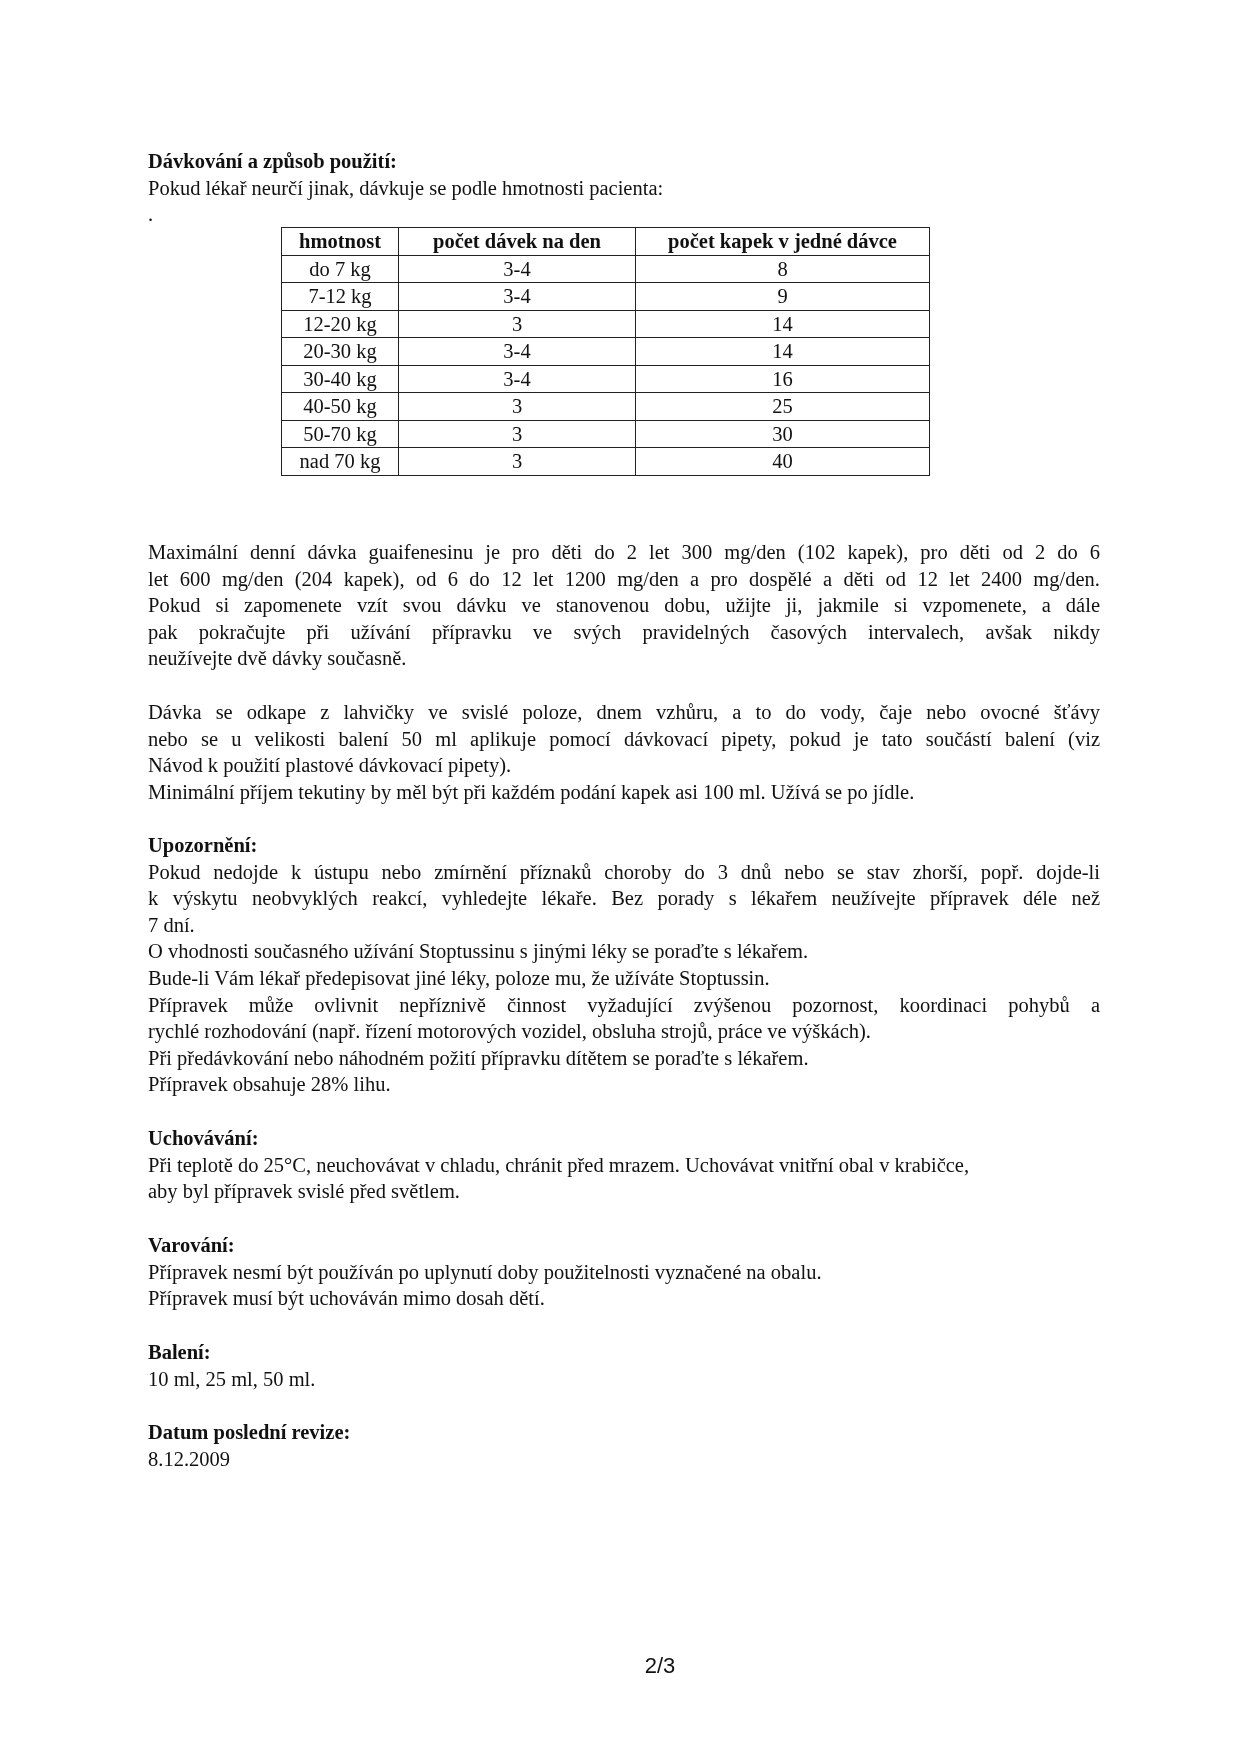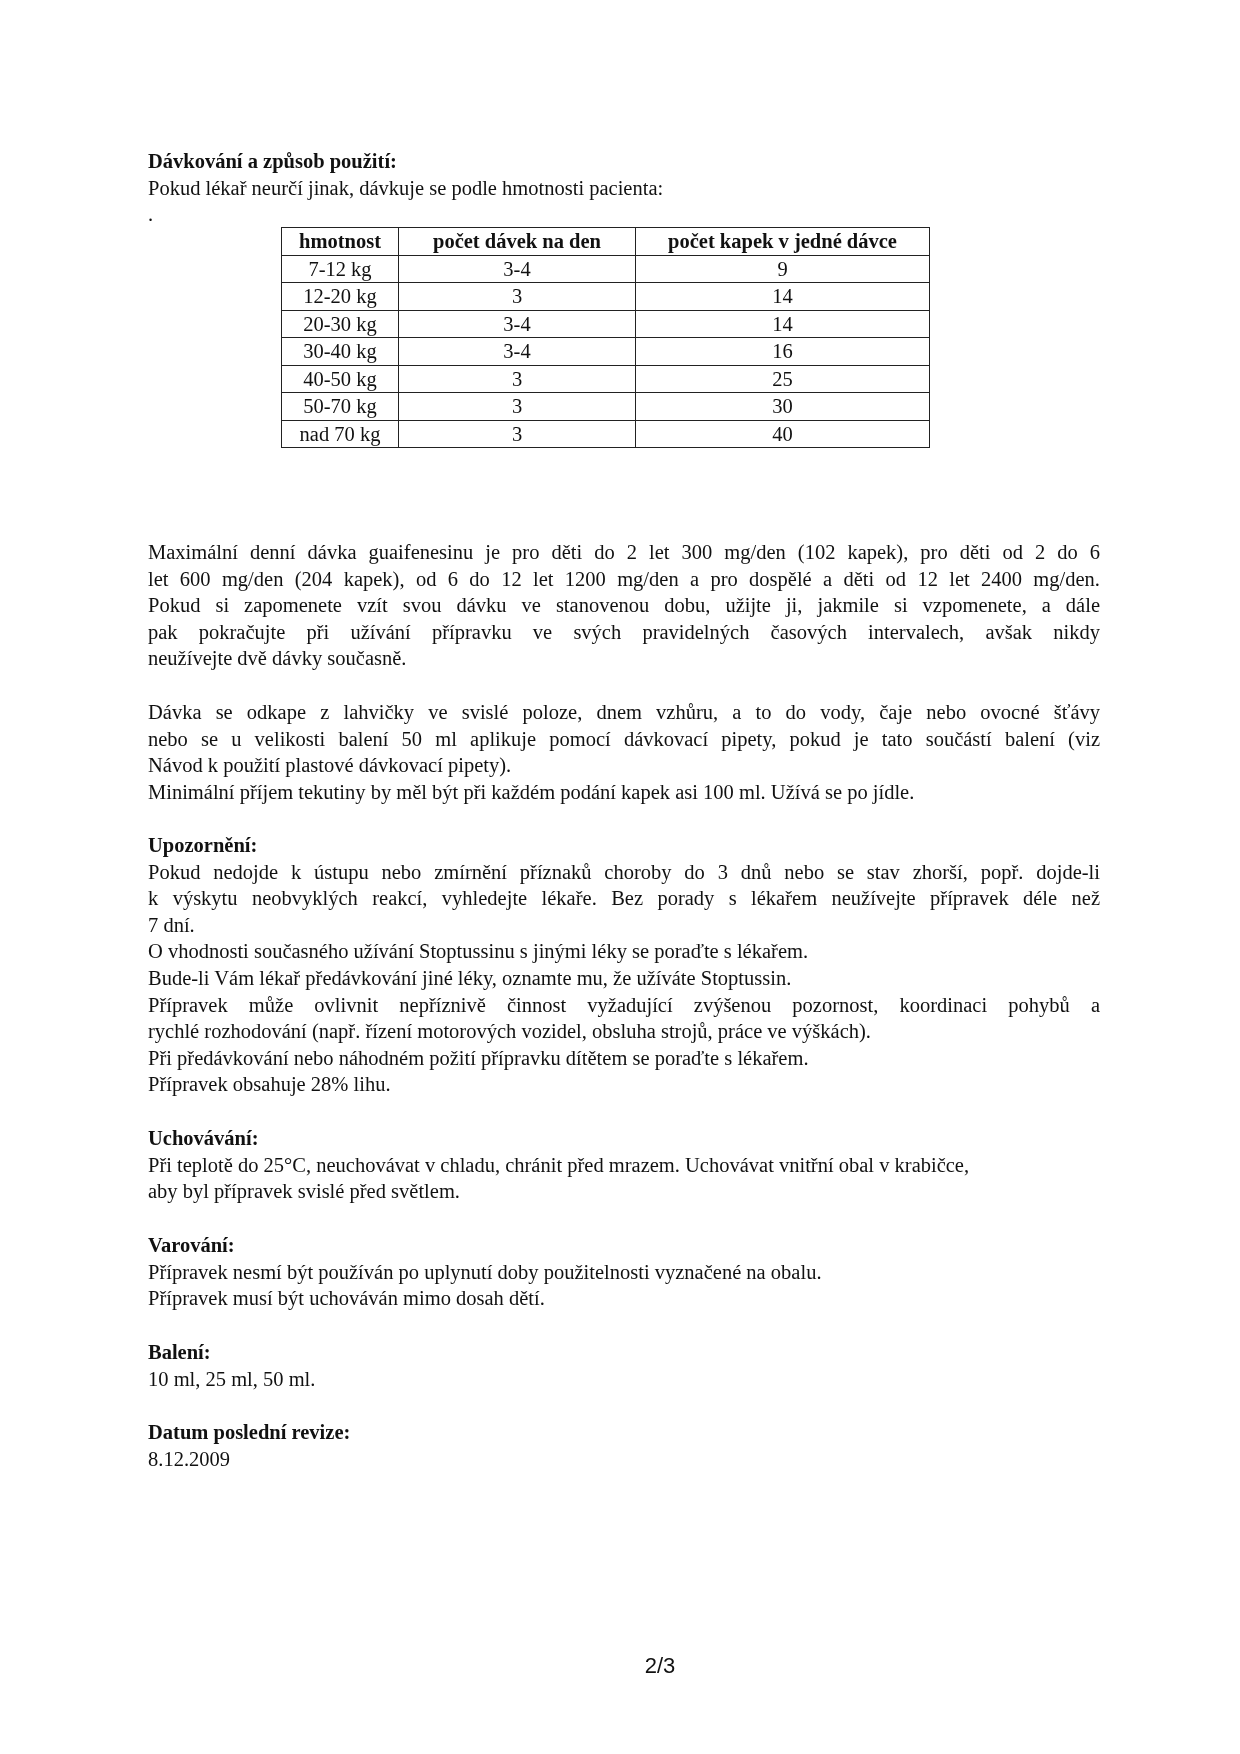--- a/index.html
+++ b/index.html
@@ -91,20 +91,25 @@
   <table class="dose">
     <thead>
       <tr>
         <th class="c1">hmotnost</th>
         <th class="c2">počet dávek na den</th>
         <th class="c3">počet kapek v jedné dávce</th>
       </tr>
     </thead>
     <tbody id="dose-body">
         <tr>
+          <td>do 7 kg</td>
+          <td>3-4</td>
+          <td>8</td>
+        </tr>
+        <tr>
           <td>7-12 kg</td>
           <td>3-4</td>
           <td>9</td>
         </tr>
         <tr>
           <td>12-20 kg</td>
           <td>3</td>
           <td>14</td>
         </tr>
         <tr>
@@ -149,21 +154,21 @@
     <span class="line">Návod k použití plastové dávkovací pipety).</span>
     <span class="line">Minimální příjem tekutiny by měl být při každém podání kapek asi 100 ml. Užívá se po jídle.</span>
   </div>
 
   <div class="block" style="top:832px;">
     <span class="heading">Upozornění:</span>
     <span class="justify">Pokud nedojde k ústupu nebo zmírnění příznaků choroby do 3 dnů nebo se stav zhorší, popř. dojde-li</span>
     <span class="justify">k výskytu neobvyklých reakcí, vyhledejte lékaře. Bez porady s lékařem neužívejte přípravek déle než</span>
     <span class="line">7 dní.</span>
     <span class="line">O vhodnosti současného užívání Stoptussinu s jinými léky se poraďte s lékařem.</span>
-    <span class="line">Bude-li Vám lékař předávkování jiné léky, oznamte mu, že užíváte Stoptussin.</span>
+    <span class="line">Bude-li Vám lékař předepisovat jiné léky, poloze mu, že užíváte Stoptussin.</span>
     <span class="justify">Přípravek může ovlivnit nepříznivě činnost vyžadující zvýšenou pozornost, koordinaci pohybů a</span>
     <span class="line">rychlé rozhodování (např. řízení motorových vozidel, obsluha strojů, práce ve výškách).</span>
     <span class="line">Při předávkování nebo náhodném požití přípravku dítětem se poraďte s lékařem.</span>
     <span class="line">Přípravek obsahuje 28% lihu.</span>
   </div>
 
   <div class="block" style="top:1125px;">
     <span class="heading">Uchovávání:</span>
     <span class="line">Při teplotě do 25°C, neuchovávat v chladu, chránit před mrazem. Uchovávat vnitřní obal v krabičce,</span>
     <span class="line">aby byl přípravek svislé před světlem.</span>

